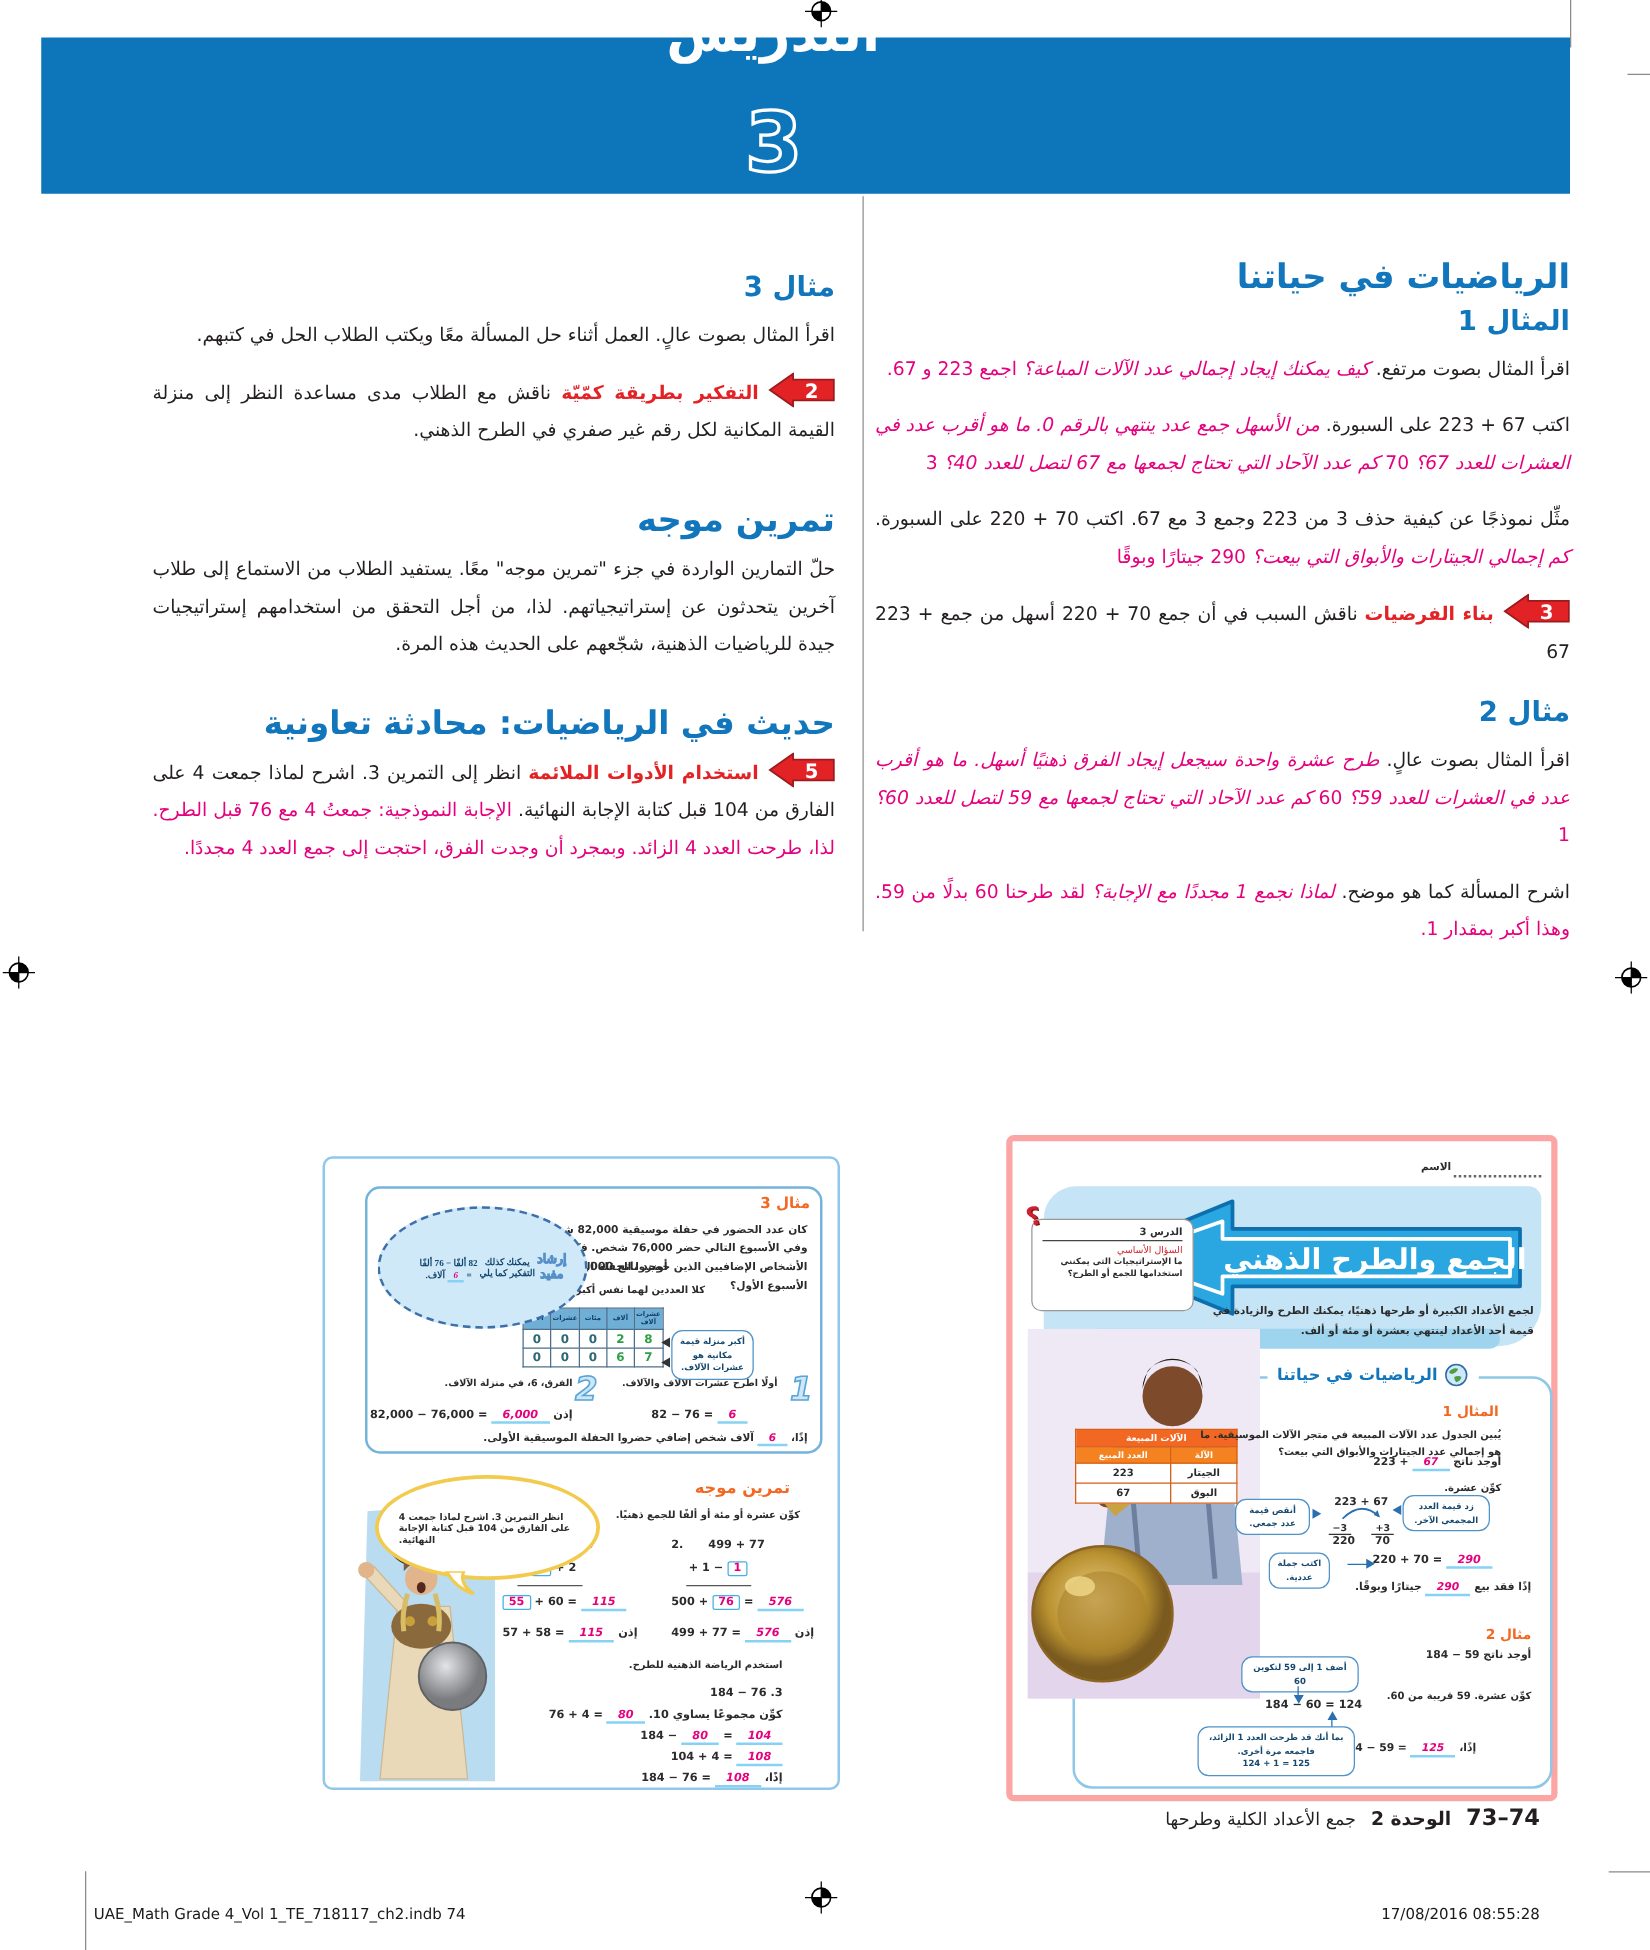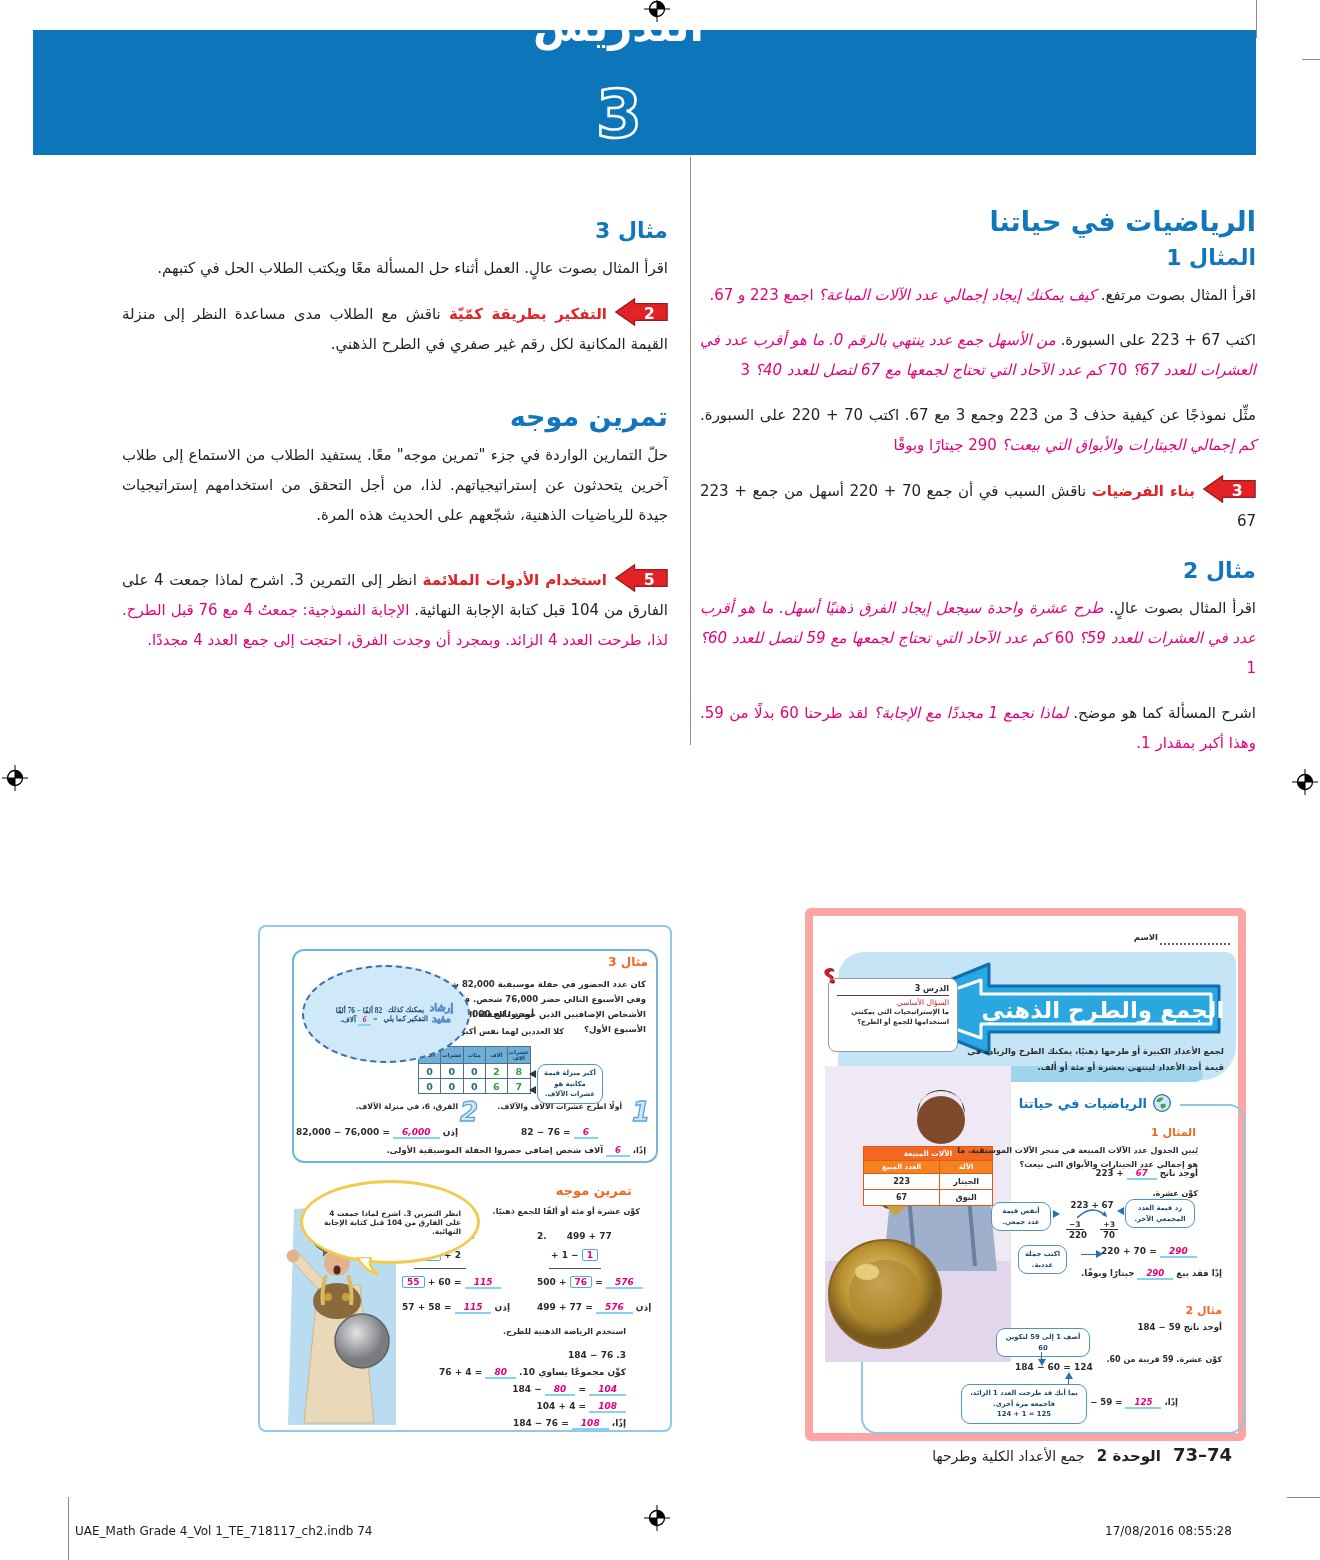--- a/index.html
+++ b/index.html
@@ -76,27 +76,27 @@
   .g-intro{position:absolute;right:30px;top:280px;font-size:8px;font-weight:bold;}
   .ex{position:absolute;direction:ltr;font-size:9px;font-weight:bold;line-height:19px;text-align:left;}
   .ex1{left:142px;top:300px;width:130px;}
   .ex2{left:277px;top:300px;width:130px;}
   .xlabel{margin-right:10px;}
   .xr{width:52px;border-bottom:1.5px solid #555;height:2px;margin:2px 0 4px 12px;}
   .xconcl{direction:rtl;text-align:left;margin-top:6px;}
   .sub-intro{position:absolute;right:44px;top:400px;font-size:8px;font-weight:bold;}
   .ex3{position:absolute;right:44px;top:420px;width:230px;direction:rtl;text-align:right;font-size:9px;font-weight:bold;line-height:17px;}
   .bubble{position:absolute;left:40px;top:253px;width:180px;height:84px;background:#fff;border:3px solid #f2cb4e;
-    border-radius:50%;z-index:5;display:flex;align-items:center;justify-content:center;text-align:right;
+    border-radius:50%;z-index:5;display:flex;align-items:center;justify-content:center;text-align:left;
     font-size:7.4px;font-weight:bold;padding:8px 16px;}
   .btail{position:absolute;left:95px;top:330px;z-index:5;}
   .viking{position:absolute;left:10px;top:262px;width:132px;height:238px;z-index:1;}
 
   
-  .thumb74{left:805px;top:908px;width:441px;height:533px;border:8px solid #fca5a5;border-radius:6px;}
+  .thumb74{left:805px;top:908px;width:441px;height:533px;border:5px solid #fca5a5;border-radius:6px;}
   .name-lab{position:absolute;right:80px;top:16px;font-size:8.5px;font-weight:bold;}
   .name-line{position:absolute;right:8px;top:27px;width:70px;border-bottom:2px dotted #666;}
   .brush{position:absolute;left:25px;top:36px;width:398px;height:128px;background:#c5e5f6;
     border-radius:26px 10px 34px 14px;z-index:1;}
   .brush2{position:absolute;left:60px;top:150px;width:330px;height:16px;background:#9fd4ef;border-radius:8px;z-index:1;}
   .banner{position:absolute;left:58px;top:42px;width:352px;height:102px;z-index:2;}
   .lbox{position:absolute;left:15px;top:62px;width:130px;height:74px;background:#fff;border:1.5px solid #999;
     border-radius:8px;padding:5px 8px;z-index:3;text-align:right;}
   .lb-lesson{font-size:8px;font-weight:bold;border-bottom:1.5px solid #444;padding-bottom:2px;margin-bottom:2px;}
   .lb-eq{color:#d22128;font-size:7.5px;font-weight:normal;}
@@ -198,20 +198,21 @@
 <section class="tcol tcol-l">
   <h2 class="h-blue h-md" style="margin-top:12px">مثال 3</h2>
   <p class="tp">اقرأ المثال بصوت عالٍ. العمل أثناء حل المسألة معًا ويكتب الطلاب الحل في كتبهم.</p>
   <p class="tp" style="margin-bottom:42px">
     <svg class="badge" width="54" height="28" viewBox="0 0 58 30">
         <path d="M57 6 H22 V1 L2 15 L22 29 V24 H57 Z" fill="#e32226" stroke="#9c1b1f" stroke-width="1.5"></path>
         <text x="38" y="22" text-anchor="middle">2</text>
       </svg><span class="rb">التفكير بطريقة كمّيّة</span><span> ناقش مع الطلاب مدى مساعدة النظر إلى منزلة القيمة المكانية لكل رقم غير صفري في الطرح الذهني.</span></p>
   <h1 class="h-blue h-lg">تمرين موجه</h1>
   <p class="tp" style="margin-bottom:34px">حلّ التمارين الواردة في جزء "تمرين موجه" معًا. يستفيد الطلاب من الاستماع إلى طلاب آخرين يتحدثون عن إستراتيجياتهم. لذا، من أجل التحقق من استخدامهم إستراتيجيات جيدة للرياضيات الذهنية، شجّعهم على الحديث هذه المرة.</p>
+  <h1 class="h-blue" style="font-size:26px;margin-bottom:8px">حديث في الرياضيات: محادثة تعاونية</h1>
   <p class="tp">
     <svg class="badge" width="54" height="28" viewBox="0 0 58 30">
         <path d="M57 6 H22 V1 L2 15 L22 29 V24 H57 Z" fill="#e32226" stroke="#9c1b1f" stroke-width="1.5"></path>
         <text x="38" y="22" text-anchor="middle">5</text>
       </svg><span class="rb">استخدام الأدوات الملائمة</span><span> انظر إلى التمرين 3. اشرح لماذا جمعت 4 على الفارق من 104 قبل كتابة الإجابة النهائية. </span><span class="m">الإجابة النموذجية: جمعتُ 4 مع 76 قبل الطرح. لذا، طرحت العدد 4 الزائد. وبمجرد أن وجدت الفرق، احتجت إلى جمع العدد 4 مجددًا.</span></p>
 </section>
 
 <div class="thumb thumb73">
   <div class="sbox">
     <div class="sb-title">مثال 3</div>

